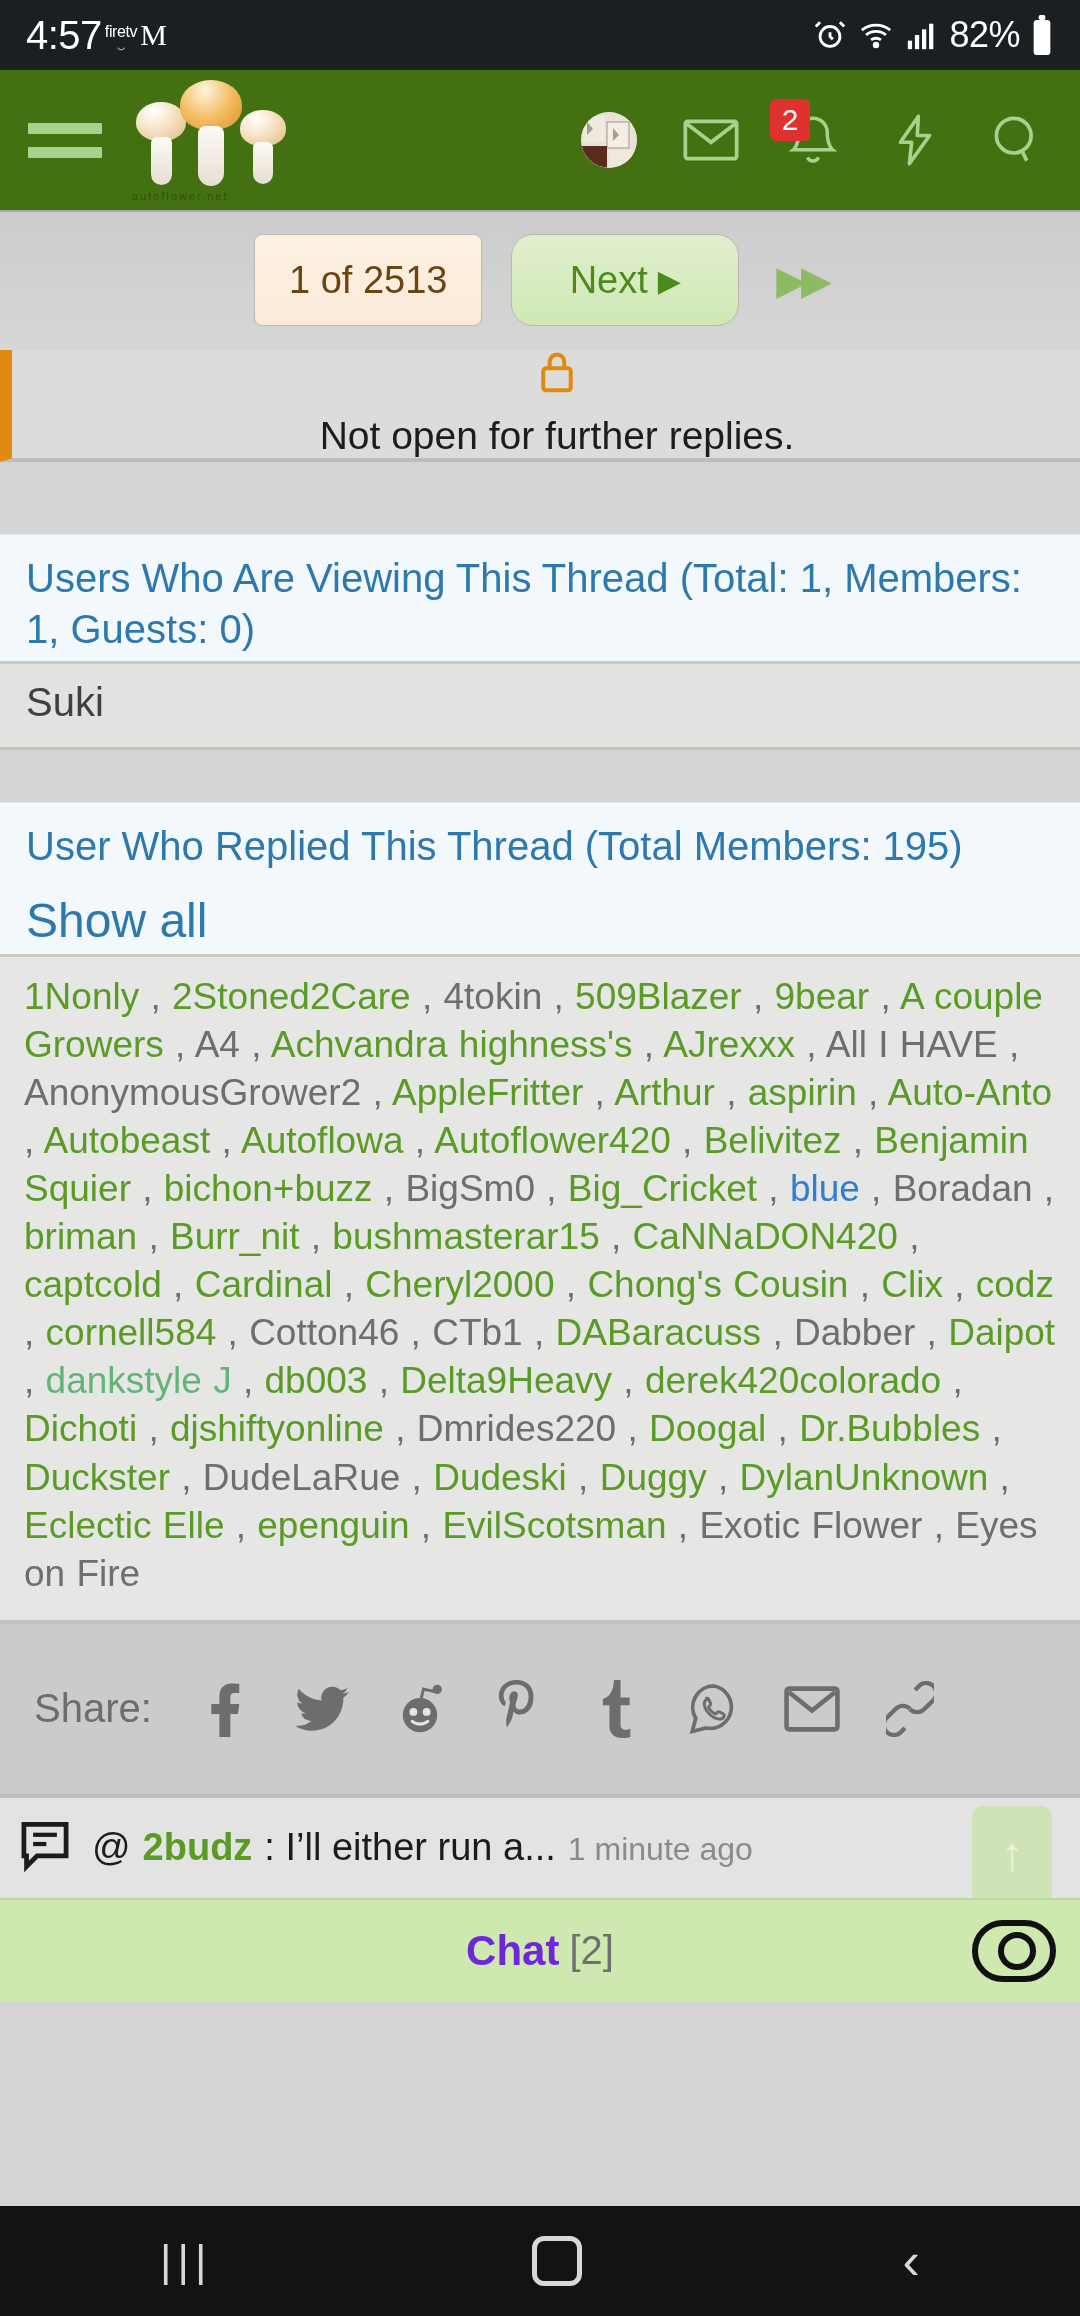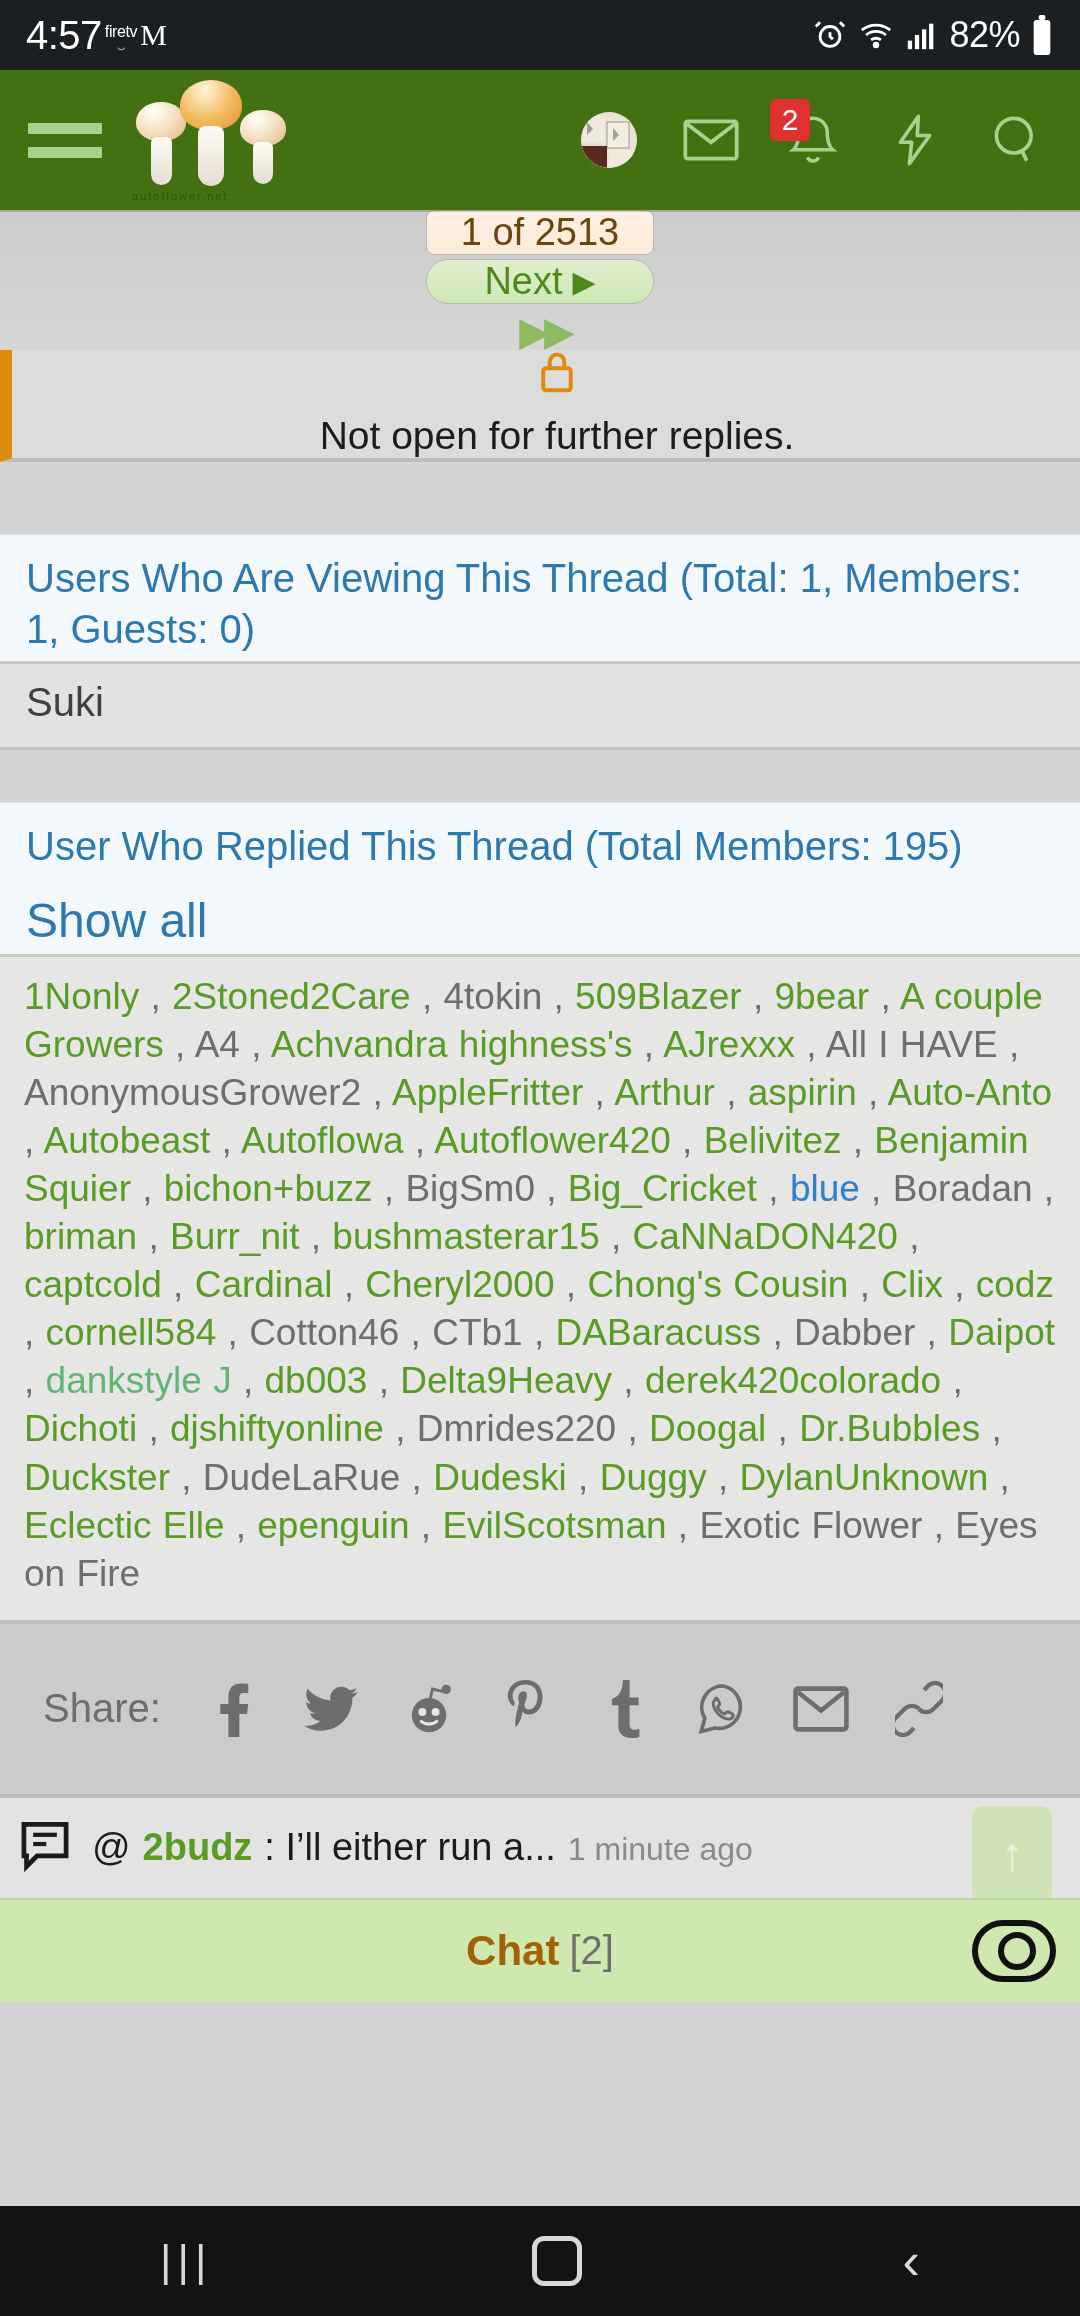--- a/index.html
+++ b/index.html
@@ -72,21 +72,21 @@
     background: #e03131; color: #fff; font-size: 30px;
     display: flex; align-items: center; justify-content: center;
     padding: 0 7px; font-weight: 400;
   }
 
   
   .content { flex: 1 1 auto; background: #d4d4d4; overflow: hidden; }
 
   .pagenav {
     height: 140px; background: linear-gradient(180deg,#cccccc,#d6d6d6);
-    display: flex; align-items: center; justify-content: flex-start; gap: 4px; flex-direction: column;
+    display: flex; align-items: center; justify-content: center; gap: 29px;
   }
   .pbtn {
     border: 1px solid #b9b9b2; border-radius: 8px;
     font-size: 38px; display: flex; align-items: center; justify-content: center;
     cursor: pointer;
   }
   .pbtn.current {
     width: 228px; height: 92px;
     background: linear-gradient(180deg,#fdf1e2,#fbeada);
     color: #6b4410;
@@ -132,21 +132,21 @@
   }
   .memberlist a { text-decoration: none; cursor: pointer; }
   .m-green  { color: #5a9b26; }
   .m-gray   { color: #6e6e6e; }
   .m-blue   { color: #2f7fd0; }
   .m-ltgrn  { color: #62b577; }
   .sep { color: #6e6e6e; }
 
   .share {
     background: #cbcbcb; height: 170px;
-    display: flex; align-items: center; padding: 0 43px; gap: 34px;
+    display: flex; align-items: center; padding: 0 34px; gap: 34px;
   }
   .share-label { font-size: 40px; color: #6d6d6d; margin-right: 6px; }
   .share-ico { width: 64px; height: 72px; display: flex; align-items: center; justify-content: center; cursor: pointer; color: #6d6d6d; }
   .share-ico svg { display: block; }
 
   
   .chat-strip {
     background: #e3e3e3; height: 104px; border-top: 4px solid #bdbdbd;
     display: flex; align-items: center; padding: 0 18px; gap: 20px; position: relative;
   }
@@ -157,21 +157,21 @@
   .chat-up {
     position: absolute; right: 28px; top: 8px;
     width: 80px; height: 96px; border-radius: 10px;
     background: #cfe3b6; display: flex; align-items: center; justify-content: center;
     color: #e8f2dd; font-size: 46px; cursor: pointer;
   }
   .chat-bar {
     background: #cfe8b0; height: 104px; border-top: 2px solid #bdd6a0;
     display: flex; align-items: center; justify-content: center; position: relative;
   }
-  .chat-title { font-size: 42px; color: #a16207; font-weight: bold; }
+  .chat-title { font-size: 42px; color: #6d28d9; font-weight: bold; }
   .chat-count { font-size: 40px; color: #6f6f6f; font-weight: normal; margin-left: 10px; }
   .chat-toggle {
     position: absolute; right: 24px; width: 84px; height: 62px;
     border: 6px solid #111; border-radius: 34px;
     display: flex; align-items: center; cursor: pointer; background: #cfe8b0;
   }
   .chat-toggle i { display:block; width: 38px; height: 38px; border: 6px solid #111; border-radius: 50%; margin-left: 20px; background: #cfe8b0; }
 
   
   .androidnav {

